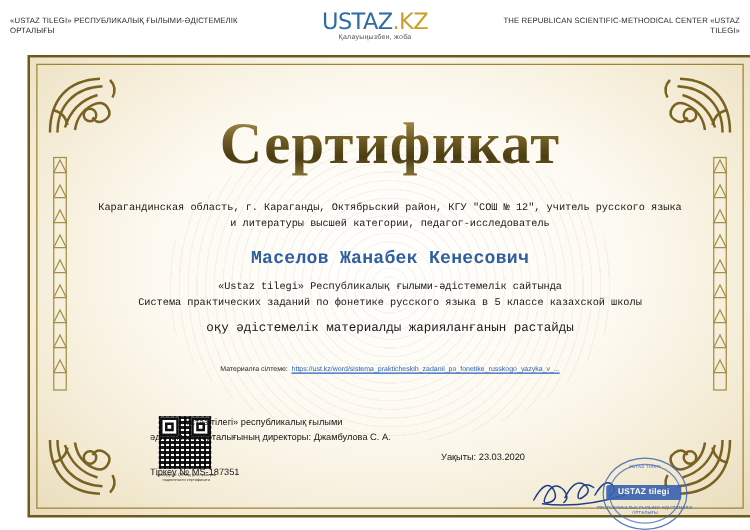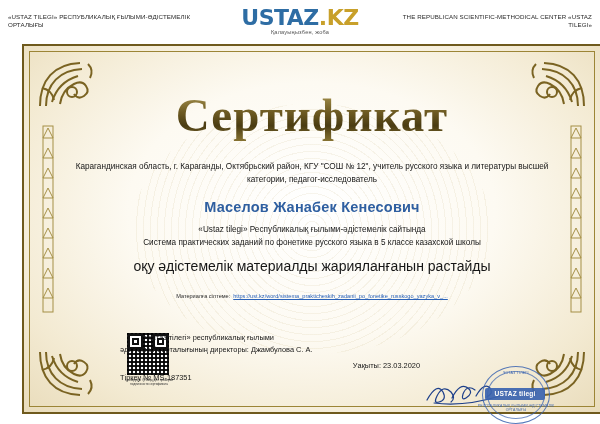--- a/index.html
+++ b/index.html
@@ -41,22 +41,22 @@
     width: 205px;
     line-height: 1.3;
   }
   .topbar .tb-right { text-align: right; }
   .logo {
     text-align: center;
     line-height: 1;
   }
   .logo .logo-main {
     font-family: "DejaVu Sans", sans-serif;
-    font-weight: bold;
-    font-size: 22px;
+    font-weight: normal;
+    font-size: 18px;
     color: #2e6da4;
     letter-spacing: -0.5px;
   }
   .logo .logo-main .dot { color: #c8a02a; }
   .logo .logo-main .kz { color: #c8a02a; }
   .logo .logo-sub {
     font-size: 5.6px;
     color: #555;
     margin-top: 1px;
     letter-spacing: .2px;
@@ -133,20 +133,21 @@
     -webkit-text-fill-color: transparent;
   }
 
   
   .body-text {
     position: absolute;
     left: 50px; right: 50px;
     top: 115px;
     text-align: center;
     color: #1d1d1d;
+    font-family: Liberation Mono, monospace;
   }
   .line-1 {
     font-size: 8.2px;
     line-height: 1.55;
     color: #161616;
   }
   .name {
     margin-top: 13px;
     font-size: 14.5px;
     font-weight: bold;
@@ -158,21 +159,21 @@
     font-size: 8.2px;
     color: #161616;
   }
   .line-3 {
     margin-top: 4px;
     font-size: 8.2px;
     color: #161616;
   }
   .line-4 {
     margin-top: 11px;
-    font-size: 14px;
+    font-size: 10px;
     color: #161616;
     text-align: center;
   }
 
   
   .material {
     position: absolute;
     left: 0; right: 0;
     top: 247px;
     text-align: center;

